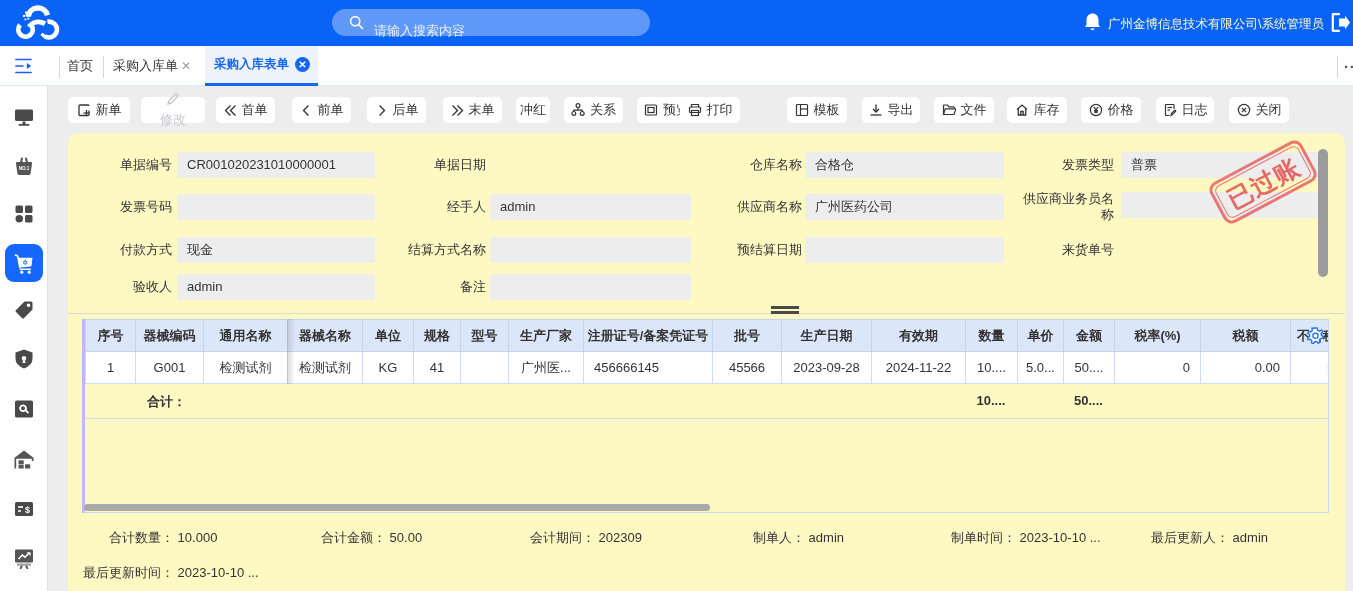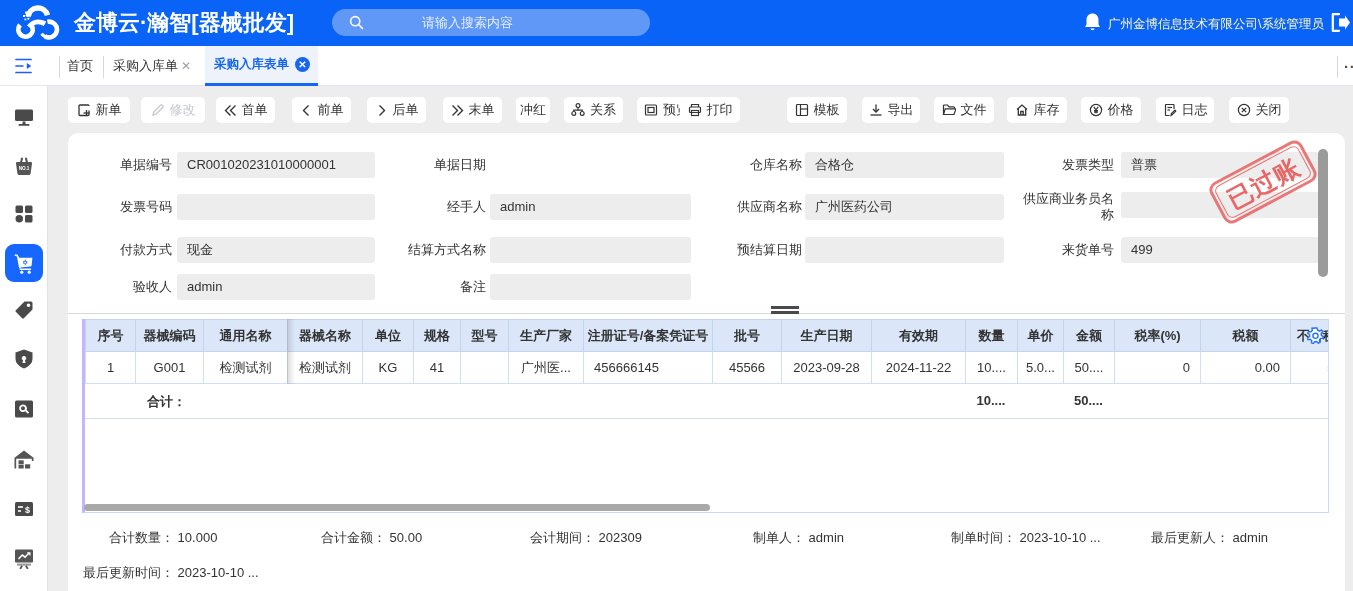--- a/index.html
+++ b/index.html
@@ -4,40 +4,40 @@
 <style>
 * { margin:0; padding:0; box-sizing:border-box; }
 html,body { width:1353px; height:591px; overflow:hidden; font-family:"Liberation Sans", sans-serif; }
 body { position:relative; background:#ededee; }
 .abs { position:absolute; }
 
 
 #topbar { position:absolute; left:0; top:0; width:1353px; height:46px; background:#0a63f7; }
 #title { position:absolute; left:74px; top:8px; font-size:22px; font-weight:bold; color:#fff; }
 #search { position:absolute; left:332px; top:9px; width:318px; height:27px; border-radius:14px; background:#6098f8; color:#e7f0ff; font-size:13px; line-height:27px; }
-#search .ph { position:absolute; left:42px; top:0;margin-left:48px; }
+#search .ph { position:absolute; left:42px; top:8px; }
 #companytxt { position:absolute; left:1108px; top:16px; font-size:12.5px; color:#fef9c3; }
 
 
 #tabrow { position:absolute; left:0; top:46px; width:1353px; height:40px; background:#fff; border-bottom:1px solid #e3e7ef; }
 .vsep { position:absolute; top:10px; width:1px; height:22px; background:#d8d8d8; }
 .tabtxt { position:absolute; top:0; height:40px; line-height:40px; font-size:13px; color:#333; }
 #activetab { position:absolute; left:205px; top:0; width:113px; height:37px; background:#eef2fb; }
 #activetab .t { position:absolute; left:9px; top:0; height:37px; line-height:37px; font-size:12.5px; font-weight:bold; color:#1667f0; }
 #activetab .badge { position:absolute; left:90px; top:11px; width:15px; height:15px; border-radius:50%; background:#1667f0; color:#fff; font-size:10px; line-height:15px; text-align:center; font-weight:bold; }
 #underline { position:absolute; left:205px; top:37px; width:113px; height:3px; background:#1667f0; }
 #dots { position:absolute; left:1344px; top:8px; font-size:15px; color:#66493f; font-weight:bold; letter-spacing:1.5px; }
 
 
 .tbtn { position:absolute; top:97px; height:26px; background:#fff; border-radius:5px; font-size:13px; color:#333; display:flex; align-items:center; justify-content:center; gap:5px; }
 .tbtn svg { flex:none; }
-.tbtn.dis { color:#c3c7ce; }
-
-
-#card { position:absolute; left:68px; top:133px; width:1277px; height:458px; background:#ffffff; border-radius:10px 10px 0 0;text-decoration:underline; }
+.tbtn.dis { color:#c3c7ce;flex-direction:column; }
+
+
+#card { position:absolute; left:68px; top:133px; width:1277px; height:458px; background:#fef9c3; border-radius:10px 10px 0 0;text-decoration:underline; }
 
 
 .flabel { position:absolute; font-size:13px; color:#333; text-align:right; line-height:16px; }
 .finput { position:absolute; height:26px; background:#ededed; border-radius:3px; font-size:13px; color:#333; line-height:26px; padding-left:10px; white-space:nowrap; }
 
 
 #vscroll { position:absolute; left:1250px; top:16px; width:10px; height:128px; background:#9b9b9b; border-radius:5px; }
 #hscroll { position:absolute; left:16px; top:371px; width:626px; height:7px; background:#a9a9a9; border-radius:4px; }
 
 
@@ -80,21 +80,20 @@
     <g fill="#fff">
       <rect x="11" y="6.5" width="2.2" height="2.2"></rect>
         <rect x="14.5" y="4.5" width="2.2" height="2.2"></rect>
       <rect x="9" y="10" width="2" height="2"></rect>
         <rect x="12.5" y="10" width="2" height="2"></rect>
       <rect x="15.5" y="8.5" width="2" height="2"></rect>
         <rect x="10.5" y="13.5" width="1.8" height="1.8"></rect>
       <rect x="13.5" y="12.8" width="1.8" height="1.8"></rect>
     </g>
   </svg>
-  <div id="title">金博云·瀚智[器械批发]</div>
   <div id="search">
     <svg class="abs" style="left:17px;top:6px" width="15" height="15" viewBox="0 0 15 15">
         <circle cx="6.2" cy="6.2" r="4.6" fill="none" stroke="#fff" stroke-width="1.6"></circle>
         <line x1="9.8" y1="9.8" x2="13.4" y2="13.4" stroke="#fff" stroke-width="1.6" stroke-linecap="round"></line>
       </svg>
     <span class="ph">请输入搜索内容</span>
   </div>
   <svg class="abs" style="left:1083px;top:12px" width="19" height="21" viewBox="0 0 19 21">
     <path fill="#fff" d="M9.5 1.5 C13 1.5 15.5 4 15.5 8 L15.5 12.5 L17 15 L2 15 L3.5 12.5 L3.5 8 C3.5 4 6 1.5 9.5 1.5 Z"></path>
     <path fill="#fff" d="M7.3 16.5 a2.3 2.3 0 0 0 4.4 0 Z"></path>
@@ -360,21 +359,20 @@
   <div class="flabel" style="left:950px;top:58px;width:96px">供应商业务员名称</div>
   <div class="finput" style="left:1053px;top:59px;width:198px"></div>
 
   <div class="flabel" style="left:20px;top:109px;width:84px">付款方式</div>
   <div class="finput" style="left:109px;top:104px;width:198px">现金</div>
   <div class="flabel" style="left:320px;top:109px;width:98px">结算方式名称</div>
   <div class="finput" style="left:422px;top:104px;width:201px"></div>
   <div class="flabel" style="left:630px;top:109px;width:104px">预结算日期</div>
   <div class="finput" style="left:737px;top:104px;width:199px"></div>
   <div class="flabel" style="left:940px;top:109px;width:106px">来货单号</div>
-  <div class="finput" style="left:1053px;top:104px;width:198px">499</div>
 
   <div class="flabel" style="left:20px;top:146px;width:84px">验收人</div>
   <div class="finput" style="left:109px;top:141px;width:198px">admin</div>
   <div class="flabel" style="left:320px;top:146px;width:98px">备注</div>
   <div class="finput" style="left:422px;top:141px;width:201px"></div>
 
   <div id="vscroll"></div>
   <div id="stamp">
       <div class="in">已过账</div>
     </div>

